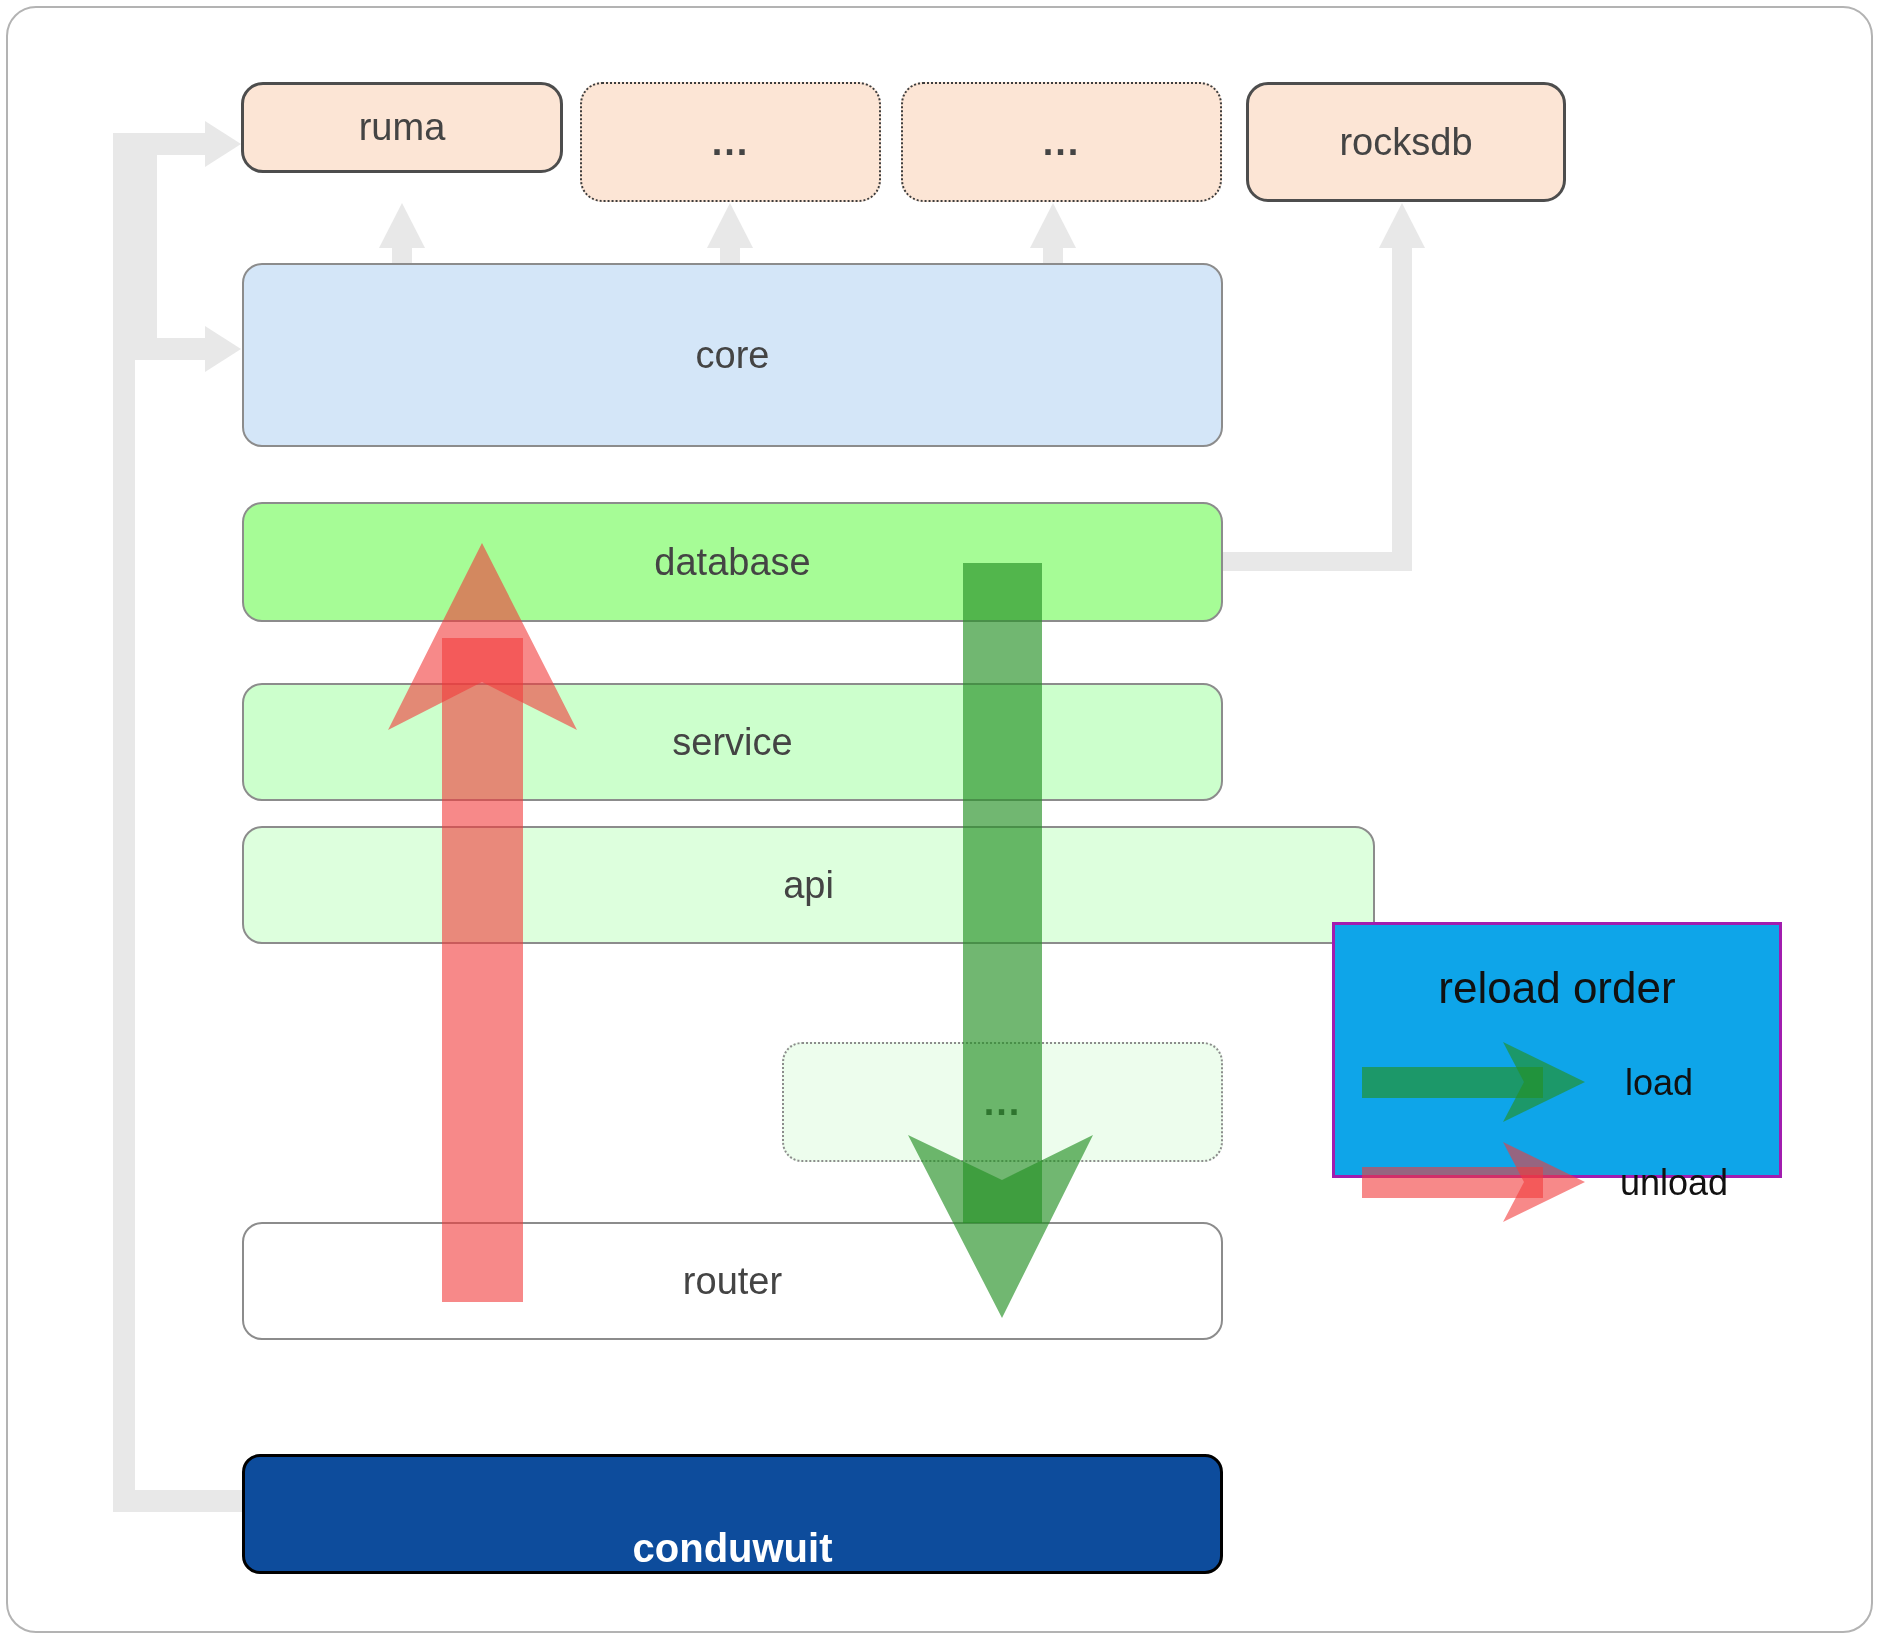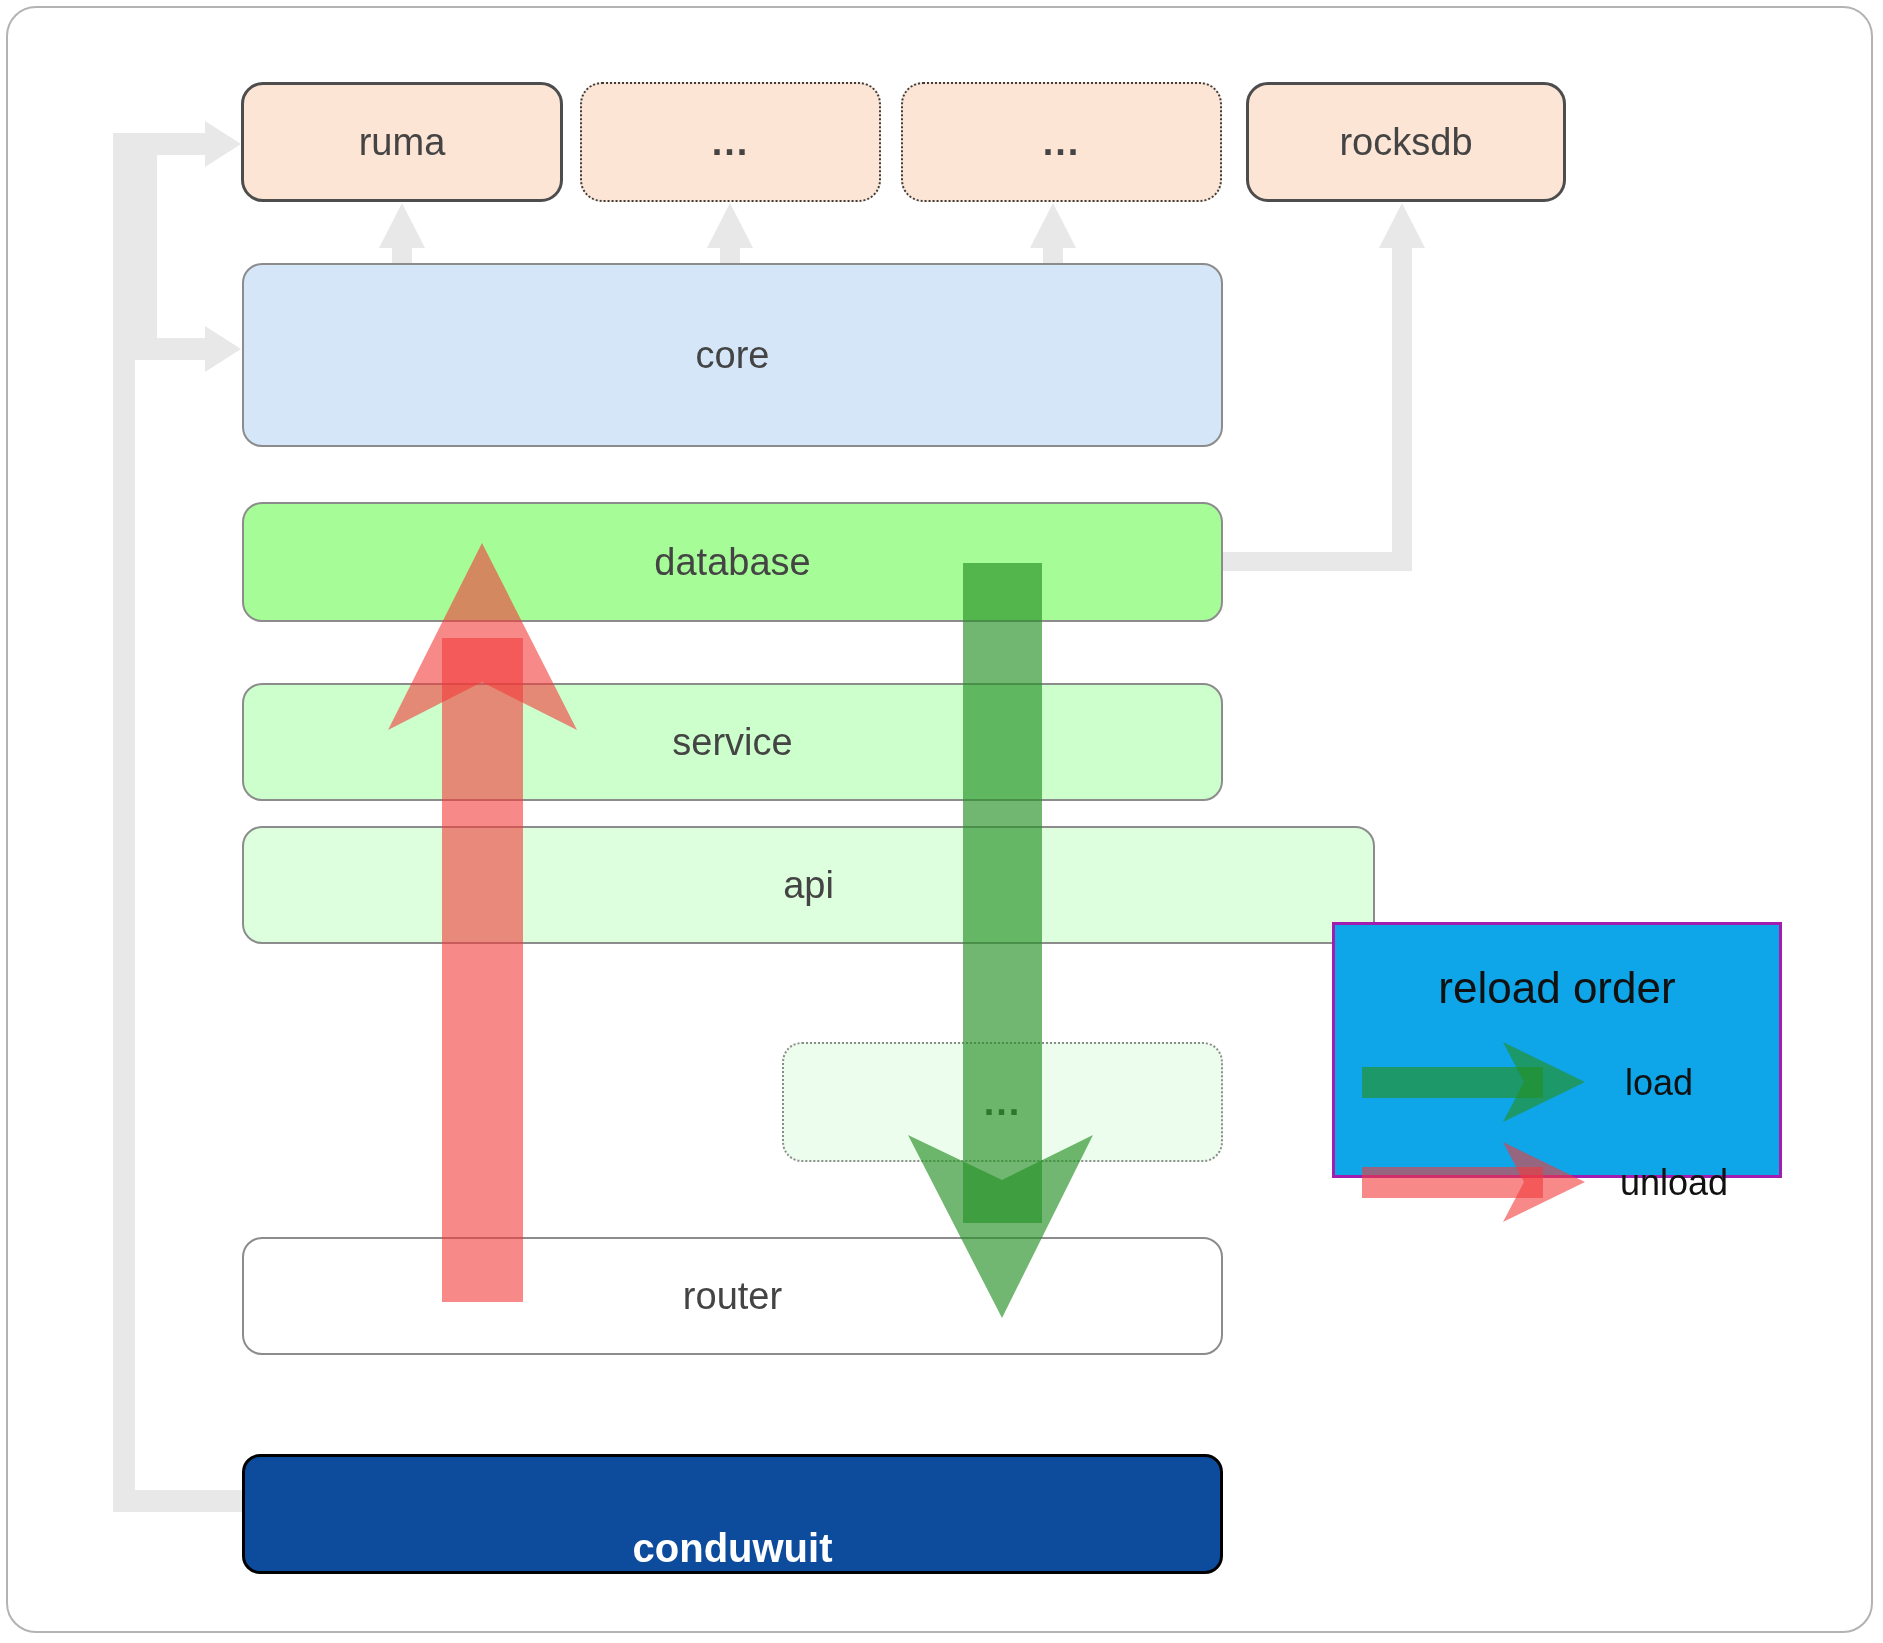--- a/index.html
+++ b/index.html
@@ -42,21 +42,21 @@
     z-index: 2;
   }
   .node.peach { background: #fce5d5; border: 3px solid #4d4d4d; border-radius: 22px; }
   .node.peach.dotted { border: 2px dotted #3d3d3d; }
   .node.core    { background: #d4e6f8; border: 2px solid #8c8c8c; border-radius: 20px; }
   .node.db      { background: #a6fc96; border: 2px solid #8c8c8c; border-radius: 20px; }
   .node.service { background: #ccffcc; border: 2px solid #8c8c8c; border-radius: 20px; }
   .node.api     { background: #ddffdd; border: 2px solid #8c8c8c; border-radius: 20px; }
   .node.faint   { background: #edfded; border: 2px solid #8c8c8c; border-radius: 20px; }
   .node.faint.dotted { border: 2px dotted #8c8c8c; }
-  .node.router  { background: #ffffff; border: 2px solid #8c8c8c; border-radius: 20px; margin-top: 15px; }
+  .node.router  { background: #ffffff; border: 2px solid #8c8c8c; border-radius: 20px; }
   .node.brand   { background: #0d4c9c; border: 3px solid #000000; border-radius: 18px;
                   color: #ffffff; font-weight: 600; font-size: 40px; }
   .ellipsis-label { font-weight: 700; letter-spacing: 2px; }
   #legend {
     position: absolute;
     left: 1332px; top: 922px;
     width: 450px; height: 256px;
     background: #0ea5e9;
     border: 3px solid #a21caf;
     box-sizing: border-box;
@@ -110,21 +110,21 @@
       <rect x="1043" y="244" width="20" height="20"></rect>
       <polygon points="1053,203 1030,248 1076,248"></polygon>
     </g>
     <g fill="#e8e8e8">
       <rect x="1223" y="552" width="180" height="19"></rect>
       <rect x="1392" y="248" width="20" height="323"></rect>
       <polygon points="1402,203 1379,248 1425,248"></polygon>
     </g>
   </svg>
 
-  <div class="node peach" style="left:241px; top:82px; width:322px; height:120px;">
+  <div class="node peach" style="left:241px; top:82px; width:322px; height:91px;">
     <span>ruma</span>
   </div>
   <div class="node peach dotted" style="left:580px; top:82px; width:301px; height:120px;">
     <span class="ellipsis-label">...</span>
   </div>
   <div class="node peach dotted" style="left:901px; top:82px; width:321px; height:120px;">
     <span class="ellipsis-label">...</span>
   </div>
   <div class="node peach" style="left:1246px; top:82px; width:320px; height:120px;">
     <span>rocksdb</span>

